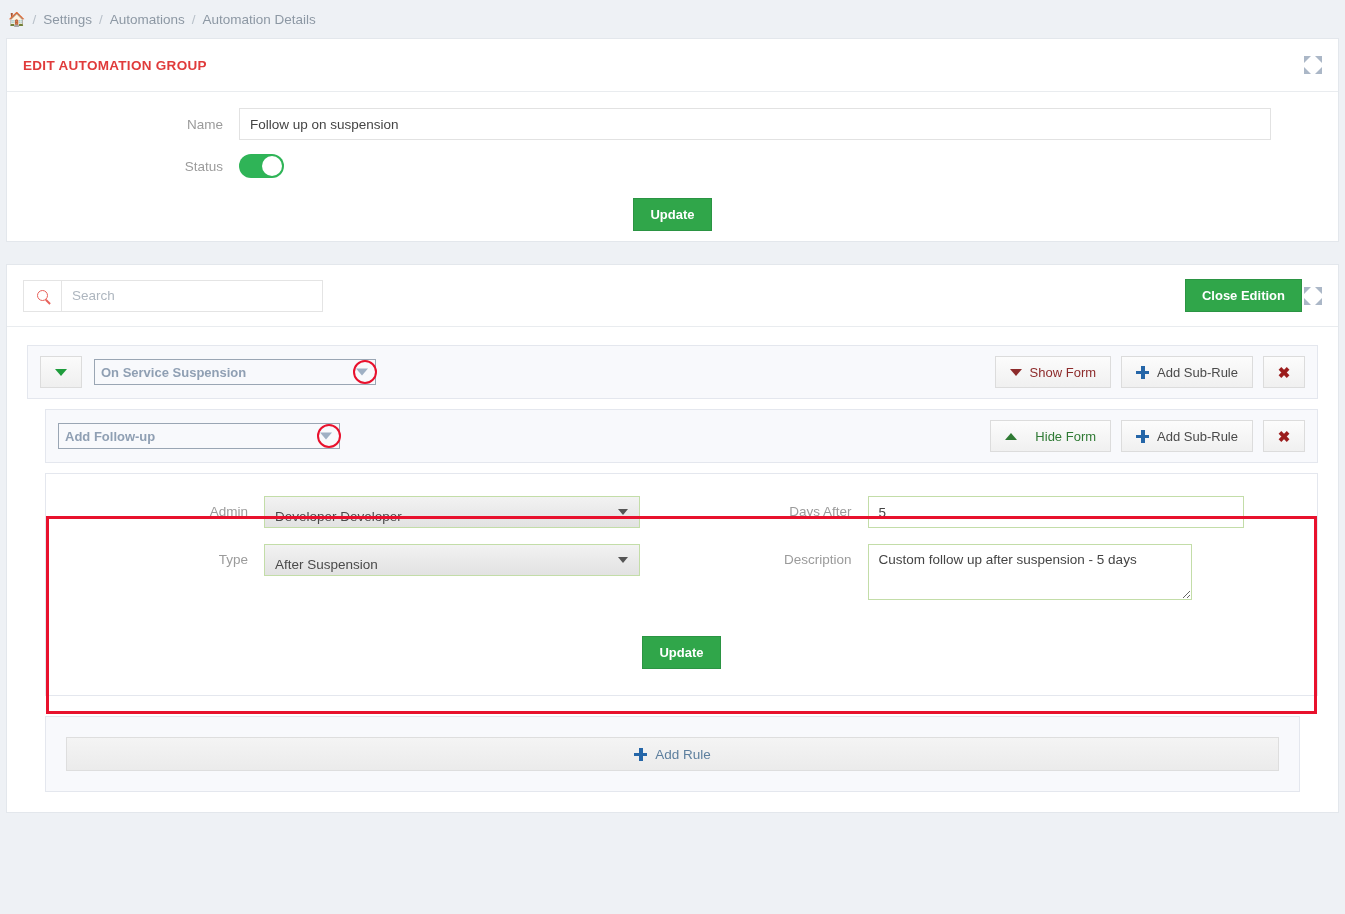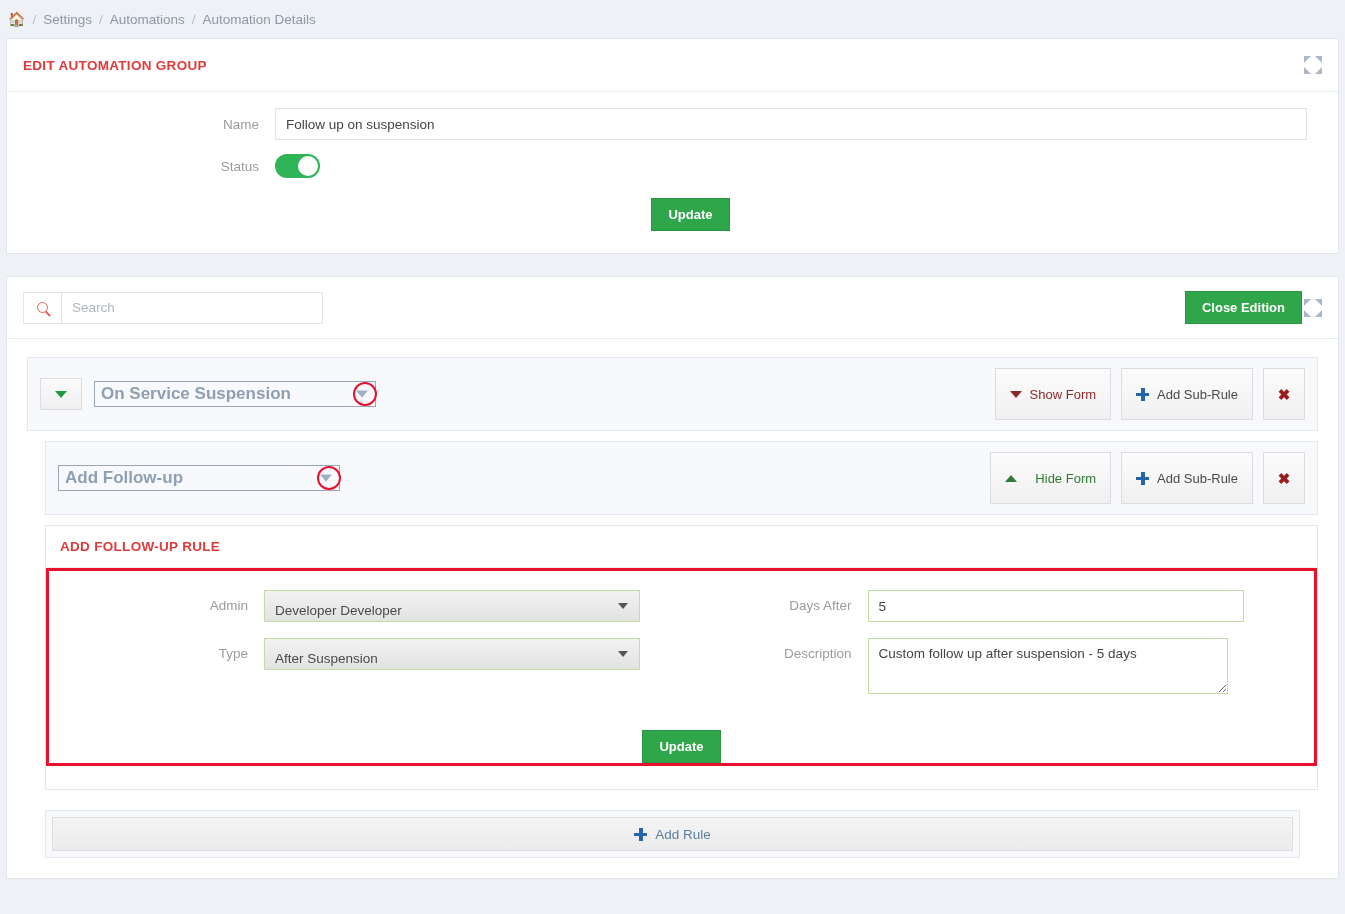--- a/index.html
+++ b/index.html
@@ -63,21 +63,21 @@
   .expand-icon span {
     position: absolute;
     width: 0; height: 0;
     border-style: solid;
   }
   .expand-icon .a { top:0; left:0; border-width: 7px 7px 0 0; border-color: #8fa0b5 transparent transparent transparent; }
   .expand-icon .b { top:0; right:0; border-width: 0 7px 7px 0; border-color: transparent #8fa0b5 transparent transparent; }
   .expand-icon .c { bottom:0; left:0; border-width: 7px 0 0 7px; border-color: transparent transparent transparent #8fa0b5; }
   .expand-icon .d { bottom:0; right:0; border-width: 0 0 7px 7px; border-color: transparent transparent #8fa0b5 transparent; }
 
-  .panel-body { padding: 16px 0 22px 0; margin-left: 36px; }
+  .panel-body { padding: 16px 0 10px 0; }
 
   
   .form-row {
     display: flex;
     align-items: center;
     margin-bottom: 14px;
   }
   .form-label {
     width: 232px;
     text-align: right;
@@ -200,21 +200,21 @@
   .rule-name-wrap {
     position: relative;
     flex: 0 0 auto;
   }
   .rule-name {
     width: 282px; height: 26px;
     border: 1px solid #9aa6b4;
     background: transparent;
     color: #8f9fb3;
     font-weight: bold;
-    font-size: 17px;
+    font-size: 13px;
     padding: 0 26px 0 6px;
     font-family: "Liberation Sans", sans-serif;
     outline: none;
   }
   .rule-chev {
     position: absolute;
     right: 8px; top: 50%;
     transform: translateY(-50%);
     width: 0; height: 0;
     border-left: 6px solid transparent;
@@ -230,21 +230,21 @@
     transform: translateY(-50%);
     pointer-events: none;
   }
 
   .rule-actions {
     margin-left: auto;
     display: flex;
     gap: 10px;
   }
   .act-btn {
-    height: 52px;
+    height: 32px;
     background: linear-gradient(#fcfcfc,#f0f0f0);
     border: 1px solid #dcdcdc;
     display: flex; align-items: center; justify-content: center;
     gap: 8px;
     padding: 0 14px;
     cursor: pointer;
     font-size: 13px;
     font-family: "Liberation Sans", sans-serif;
   }
   .act-btn.show-form { color: #8d2b2b; }
@@ -366,36 +366,36 @@
     width: 376px; height: 32px;
     border: 1px solid #c3dda8;
     background: #fff;
     padding: 0 10px;
     font-size: 13.5px;
     color: #444;
     font-family: "Liberation Sans", sans-serif;
     outline: none;
   }
   .green-area {
-    width: 360px; height: 56px;
+    width: 324px; height: 56px;
     border: 1px solid #c3dda8;
     background: #fff;
     padding: 7px 10px;
     font-size: 13.5px;
     color: #444;
     font-family: "Liberation Sans", sans-serif;
     outline: none;
     resize: both;
   }
 
   .add-rule-wrap {
     margin: 20px 18px 0 18px;
     background: #f8f9fc;
     border: 1px solid #e4e7ee;
-    padding: 6px;
+    padding: 20px;
   }
   .add-rule-btn {
     width: 100%;
     height: 34px;
     background: linear-gradient(#f4f4f4,#ebebeb);
     border: 1px solid #dedede;
     display: flex; align-items: center; justify-content: center;
     gap: 8px;
     cursor: pointer;
     color: #5d7f9e;
@@ -507,23 +507,20 @@
           <span class="plus-blue"></span>
           <span>Add Sub-Rule</span>
         </div>
         <div class="act-btn delete">
           <span class="x-icon">✖</span>
         </div>
       </div>
     </div>
 
     <div class="subcard">
-      <div class="subcard-head">
-        <div class="subcard-title">ADD FOLLOW-UP RULE</div>
-      </div>
       <div class="annot-rect"></div>
       <div class="subcard-body">
         <div class="grid2">
 
           <div class="col">
             <div class="frow">
               <div class="flabel">Admin</div>
               <div class="select-box">
                 <select>
                   <option>Developer Developer</option>

